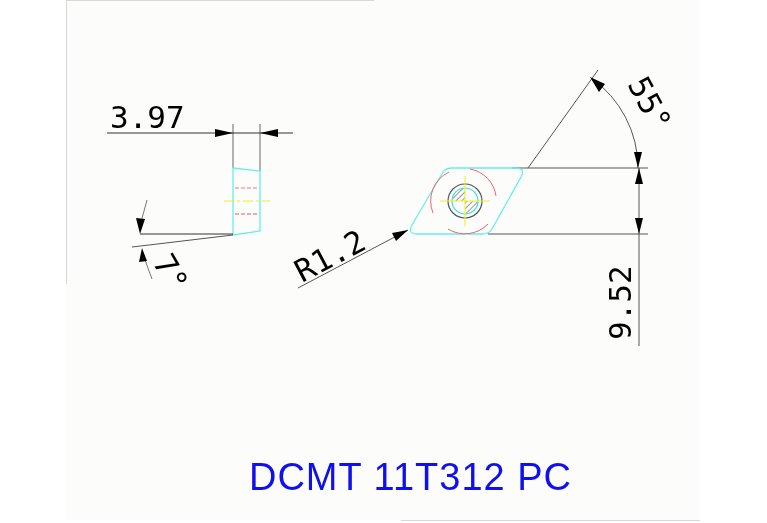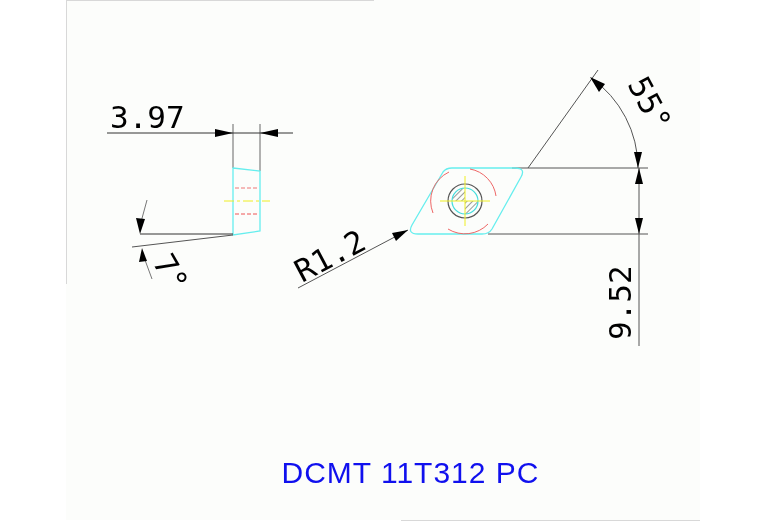--- a/index.html
+++ b/index.html
@@ -3,21 +3,21 @@
 <meta charset="utf-8">
 <style>
   html, body { margin: 0; padding: 0; }
   body { width: 767px; height: 523px; background: #ffffff; position: relative; overflow: hidden; font-family: "DejaVu Sans", sans-serif; }
   .sheet { position: absolute; left: 66px; top: 0; width: 634px; height: 520px; background: #fcfdfb; }
   .sheet-border-top { position: absolute; left: 66px; top: 0; width: 308px; height: 1px; background: #d8d8d8; }
   .sheet-border-left { position: absolute; left: 66px; top: 0; width: 1px; height: 284px; background: #d8d8d8; }
   .sheet-border-bottom { position: absolute; left: 401px; top: 520px; width: 299px; height: 1px; background: #d8d8d8; }
   svg.drawing { position: absolute; left: 0; top: 0; }
   .dim-text { font-family: "DejaVu Sans Mono", monospace; font-size: 31px; fill: #000; }
-  .title { position: absolute; left: 0; top: 456px; width: 767px; text-align: center; font-family: "Liberation Sans", sans-serif; font-size: 30px; color: #1010ee; letter-spacing: 1px; white-space: pre; }
+  .title { position: absolute; left: 0; top: 456px; width: 767px; text-align: center; font-family: "Liberation Sans", sans-serif; font-size: 38px; color: #1010ee; letter-spacing: 1px; white-space: pre; }
   .title span { display: inline-block; margin-left: 54px; }
 </style>
 </head>
 <body>
 
 <div class="sheet"></div>
 <div class="sheet-border-top"></div>
 <div class="sheet-border-left"></div>
 <div class="sheet-border-bottom"></div>
 

